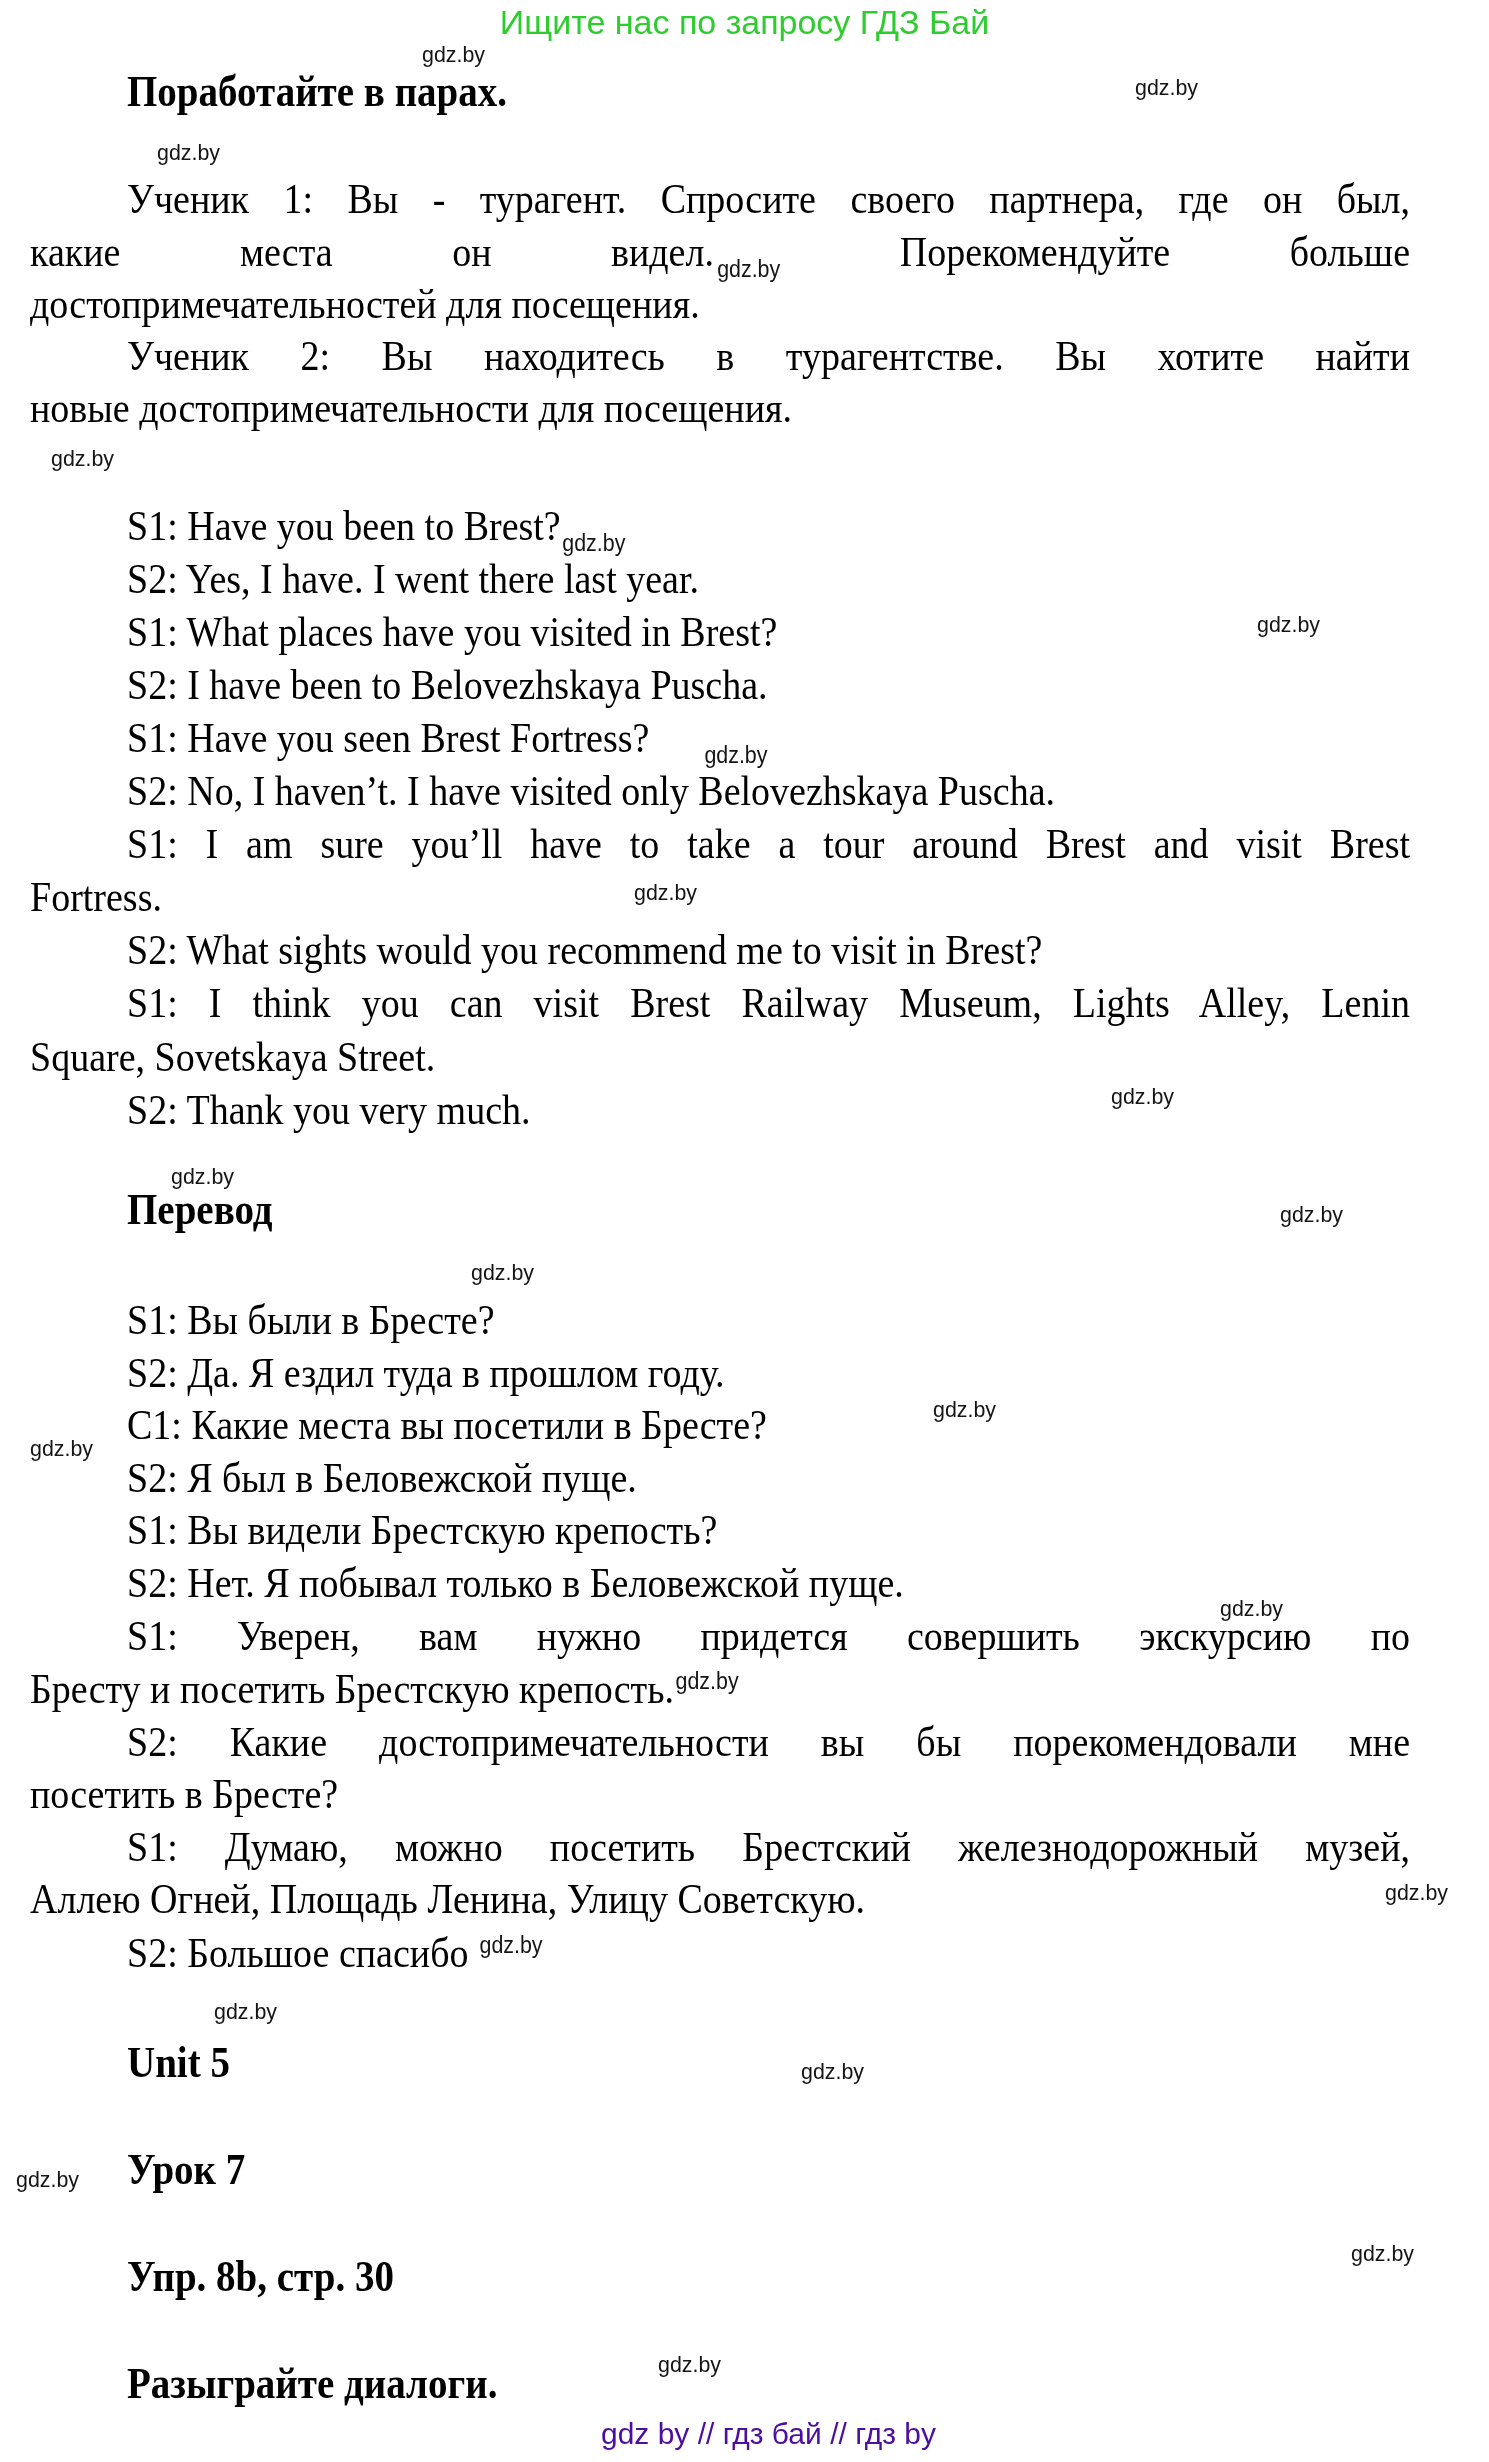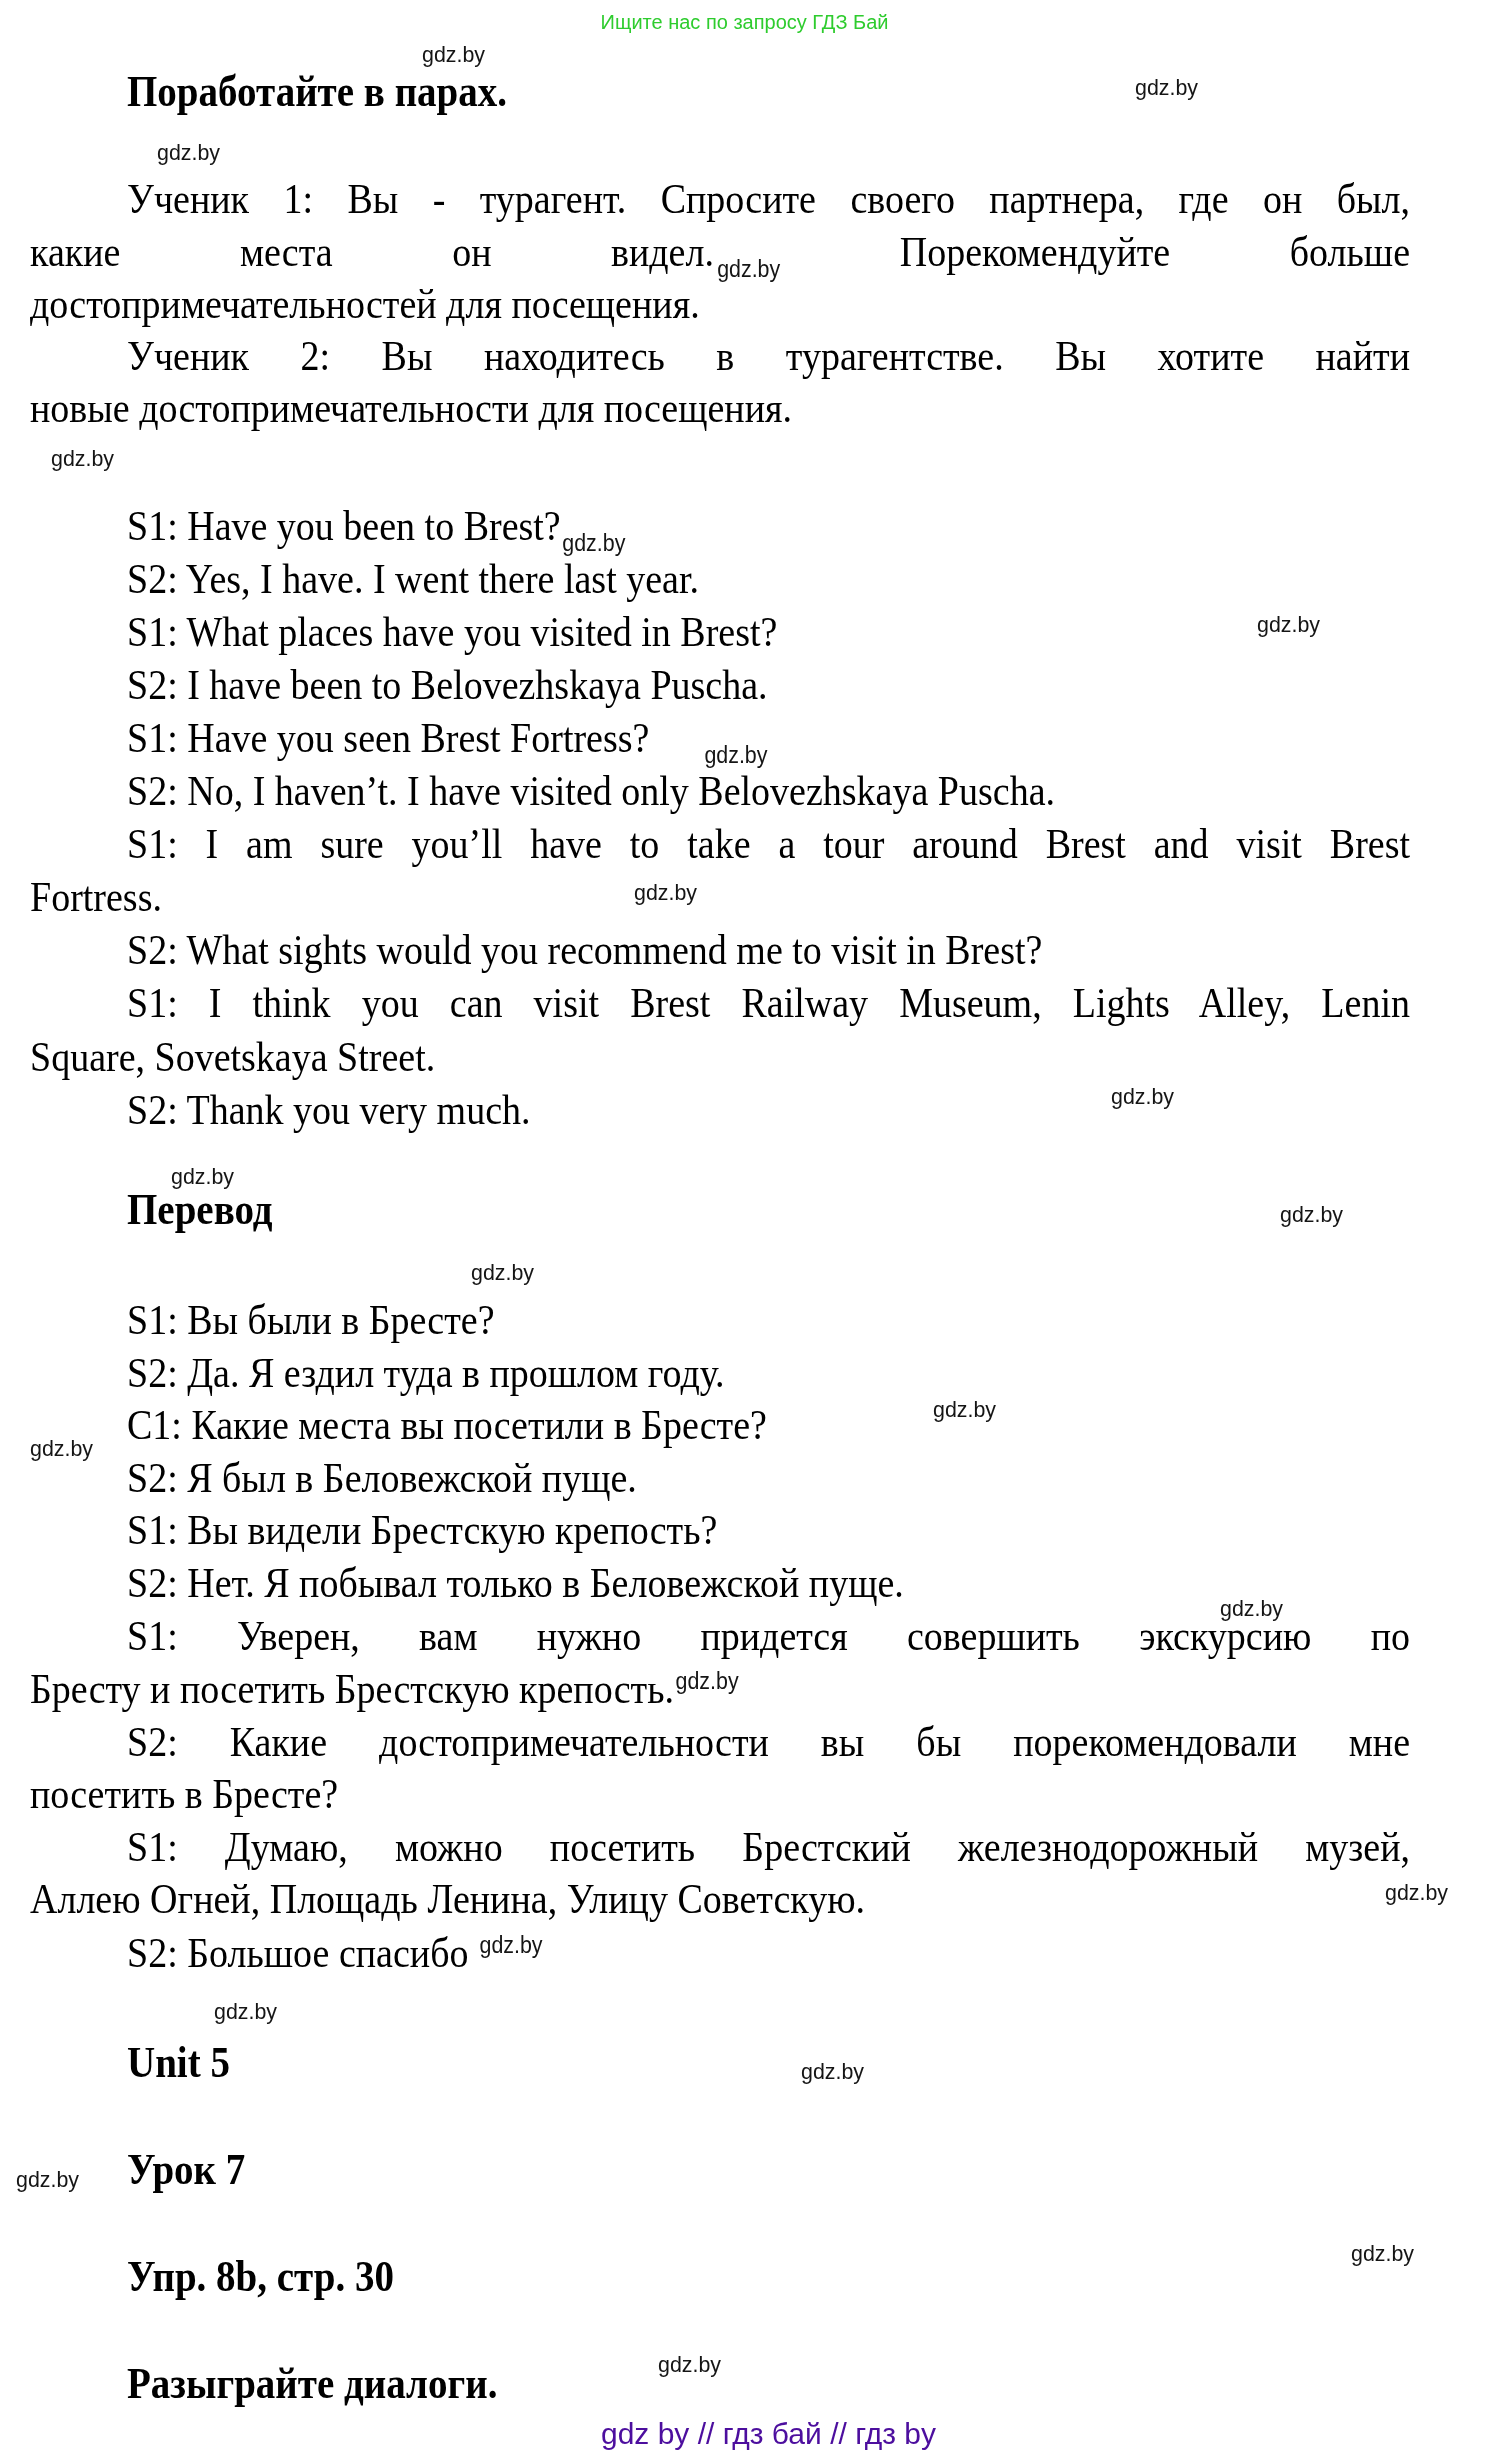--- a/index.html
+++ b/index.html
@@ -7,21 +7,21 @@
     position:relative;
     width:1489px;height:2462px;
     font-family:"Liberation Serif","DejaVu Serif",serif;
     color:#000;
     overflow:hidden;
   }
   .banner{
     position:absolute;top:4.8px;left:0;width:1489px;
     text-align:center;
     font-family:"Liberation Sans","DejaVu Sans",sans-serif;
-    font-size:20px;line-height:35px;
+    font-size:34px;line-height:35px;
   }
   .line{
     position:absolute;left:30px;width:1380px;
     font-size:38px;line-height:44px;
     white-space:nowrap;
     transform:scaleY(1.12);
     transform-origin:0 0;
   }
   .line.j{white-space:normal;text-align:justify;text-align-last:justify;}
   .line.i{padding-left:97px;width:1283px;}

